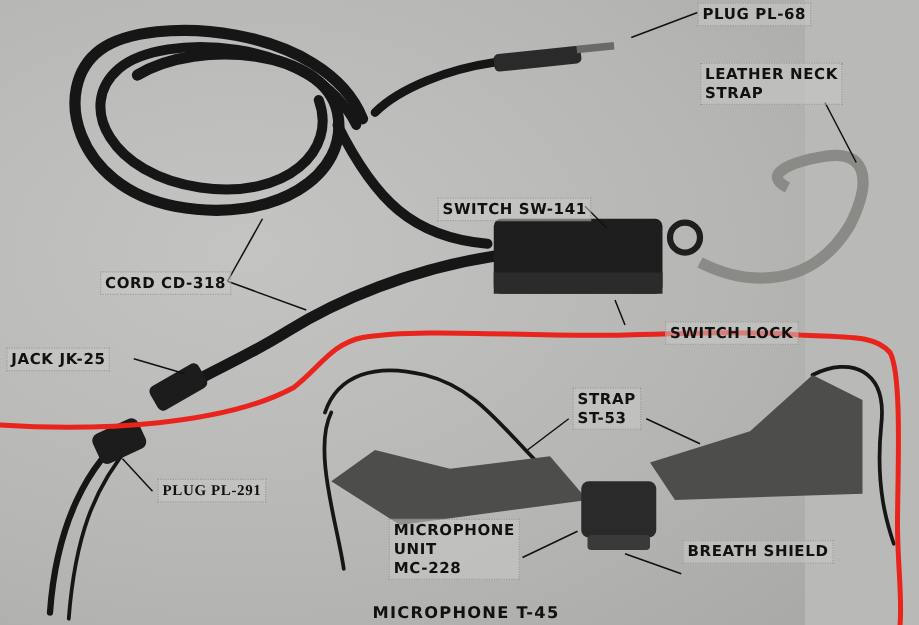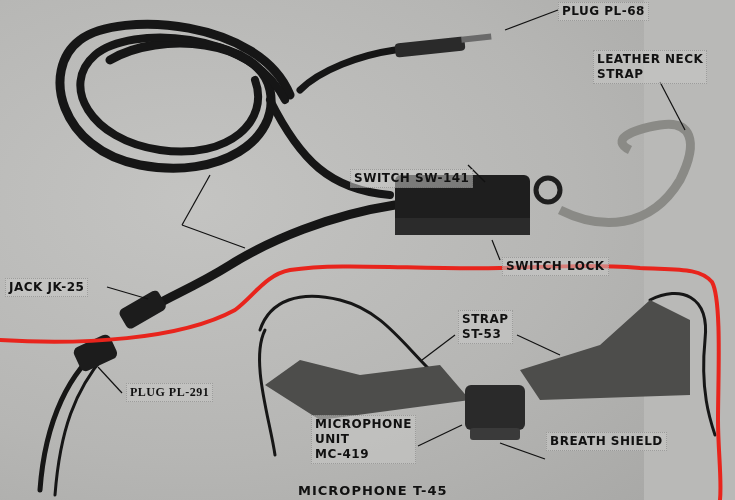--- a/index.html
+++ b/index.html
@@ -63,26 +63,27 @@
       <line x1="517" y1="335" x2="560" y2="355"></line>
       <line x1="122" y1="393" x2="98" y2="367"></line>
       <line x1="418" y1="446" x2="462" y2="425"></line>
       <line x1="545" y1="459" x2="500" y2="443"></line>
     </g>
 
     <path d="M0,340 C80,345 180,340 235,310 C255,295 265,275 290,270 C340,262 420,270 500,268 C560,266 600,265 640,268 C680,270 700,268 712,282 C722,300 718,380 718,420 C718,450 722,480 720,500" fill="none" stroke="#e8241c" stroke-width="4" stroke-linecap="round"></path>
   </svg>
 
   <div class="lbl" style="left:558px;top:2px;">PLUG PL-68</div>
-  <div class="lbl" style="left:593px;top:50px;">LEATHER NECK
+  <div class="lbl" style="left:560px;top:50px;">LEATHER NECK
 STRAP</div>
-  <div class="lbl" style="left:350px;top:158px;margin-top:11px;">SWITCH SW-141</div>
-  <div class="lbl" style="left:502px;top:257px;">SWITCH LOCK</div>
+  <div class="lbl" style="left:350px;top:158px;">SWITCH SW-141</div>
+  <div class="lbl" style="left:80px;top:217px;">CORD CD-318</div>
+  <div class="lbl" style="left:532px;top:257px;">SWITCH LOCK</div>
   <div class="lbl" style="left:5px;top:278px;">JACK JK-25</div>
   <div class="lbl" style="left:458px;top:310px;">STRAP
 ST-53</div>
   <div class="lbl" style="left:126px;top:383px;font-family:Liberation Serif, serif;">PLUG PL-291</div>
   <div class="lbl" style="left:311px;top:415px;">MICROPHONE
 UNIT
-MC-419</div>
+MC-228</div>
   <div class="lbl" style="left:546px;top:432px;">BREATH SHIELD</div>
   <div class="lbl big" style="left:295px;top:482px;text-align:center;">MICROPHONE T-45</div>
 </div>
 
 </body></html>

